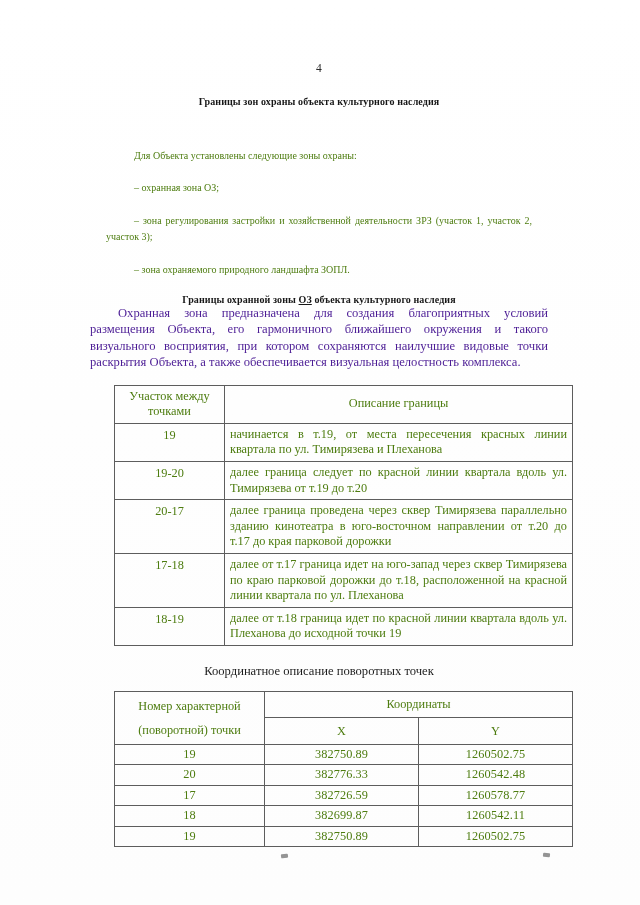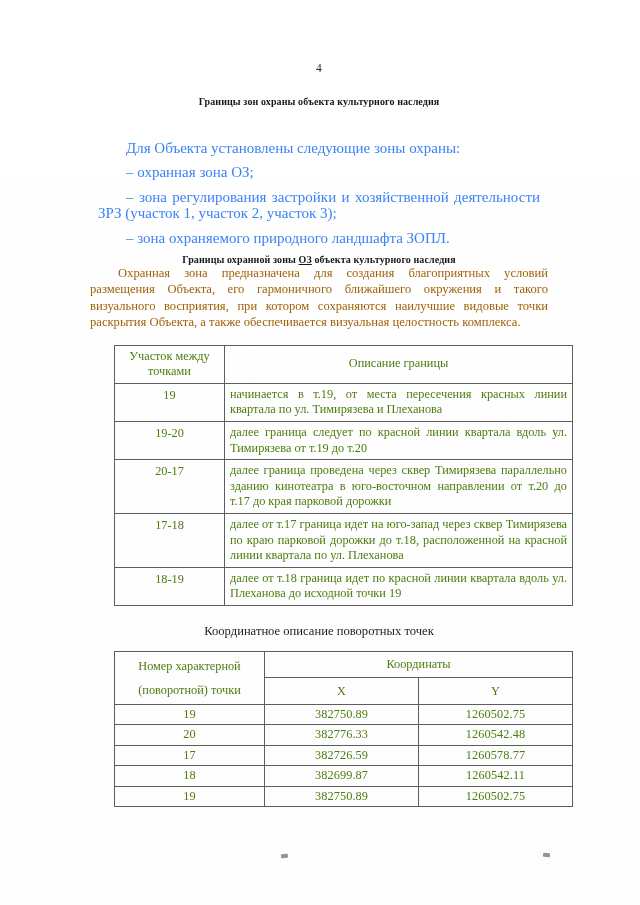--- a/index.html
+++ b/index.html
@@ -64,30 +64,30 @@
   .section-heading-2 .underline {
     text-decoration: underline;
   }
 
   p.body-text {
     font-size: 12.6px;
     line-height: 16.4px;
     text-align: justify;
     text-justify: inter-word;
     margin: 0;
-    color: #a16207;
+    color: #4c1d95;
   }
   p.body-text.indent { text-indent: 28px; }
 
   .list-line {
-    font-size: 15px;
+    font-size: 10px;
     line-height: 16.4px;
-    margin: 8px;
+    margin: 16px;
     text-align: justify;
-    color: #3b82f6;
+    color: #4d7c0f;
   }
   .list-line.dash-indent { text-indent: 28px; }
 
   .para-block { margin-bottom: 0; }
 
   .spacer-sm { height: 7px; }
   .spacer-md { height: 14px; }
   .spacer-lg { height: 18px; }
 
   

